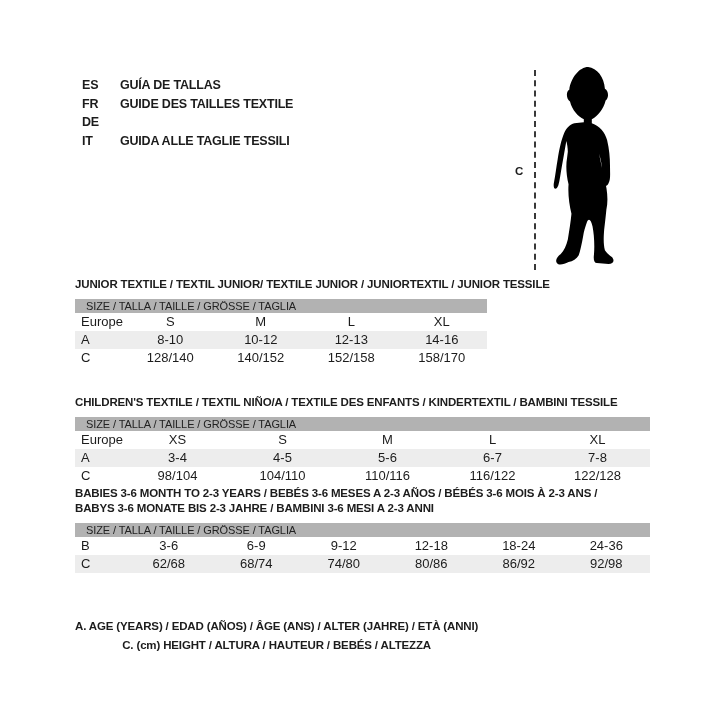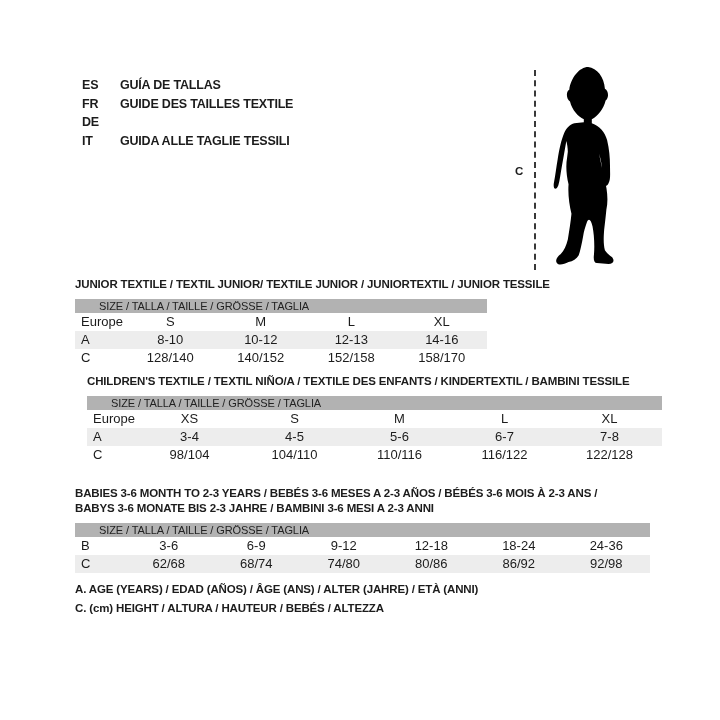--- a/index.html
+++ b/index.html
@@ -28,37 +28,37 @@
   }
   .figure-label {
     position:absolute; left:515px; top:165px;
     font-weight:bold; font-size:11.5px;
   }
   .baby { position:absolute; left:546px; top:66px; }
 
   
   .size-table { position:absolute; left:75px; }
   #t1 { top:277px; width:412px; }
-  #t2 { top:374px; width:575px;margin-left:12px; }
+  #t2 { top:395px; width:575px; }
   #t3 { top:486px; width:575px; }
   .t-title {
     font-size:11.5px; font-weight:bold; line-height:15px;
     letter-spacing:-0.15px; white-space:nowrap;
   }
   .t-bar {
     margin-top:7px; height:14px; line-height:14px;
-    padding-left:24px; font-size:11px; color:#222;
+    padding-left:11px; font-size:11px; color:#222;
     letter-spacing:-0.1px;
   }
   .trow { display:flex; height:18px; line-height:18px; font-size:13px; }
   .tlabel { width:50px; padding-left:6px; }
   .tcell { flex:1; text-align:center; }
 
   
-  .legend { position:absolute; left:75px; top:580px; }
+  .legend { position:absolute; left:75px; top:617px;text-align:center; }
   .legend-line {
     font-size:11.5px; font-weight:bold; line-height:19px;
     letter-spacing:-0.15px; white-space:nowrap;
   }
 </style>
 </head>
 <body style="color: rgb(28, 28, 28);">
 
 <div class="page">
 

